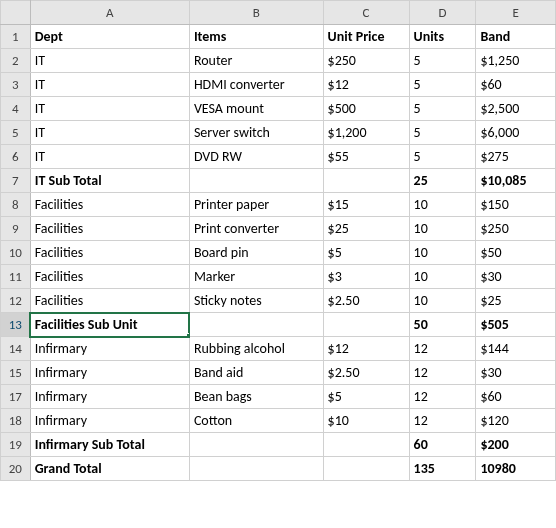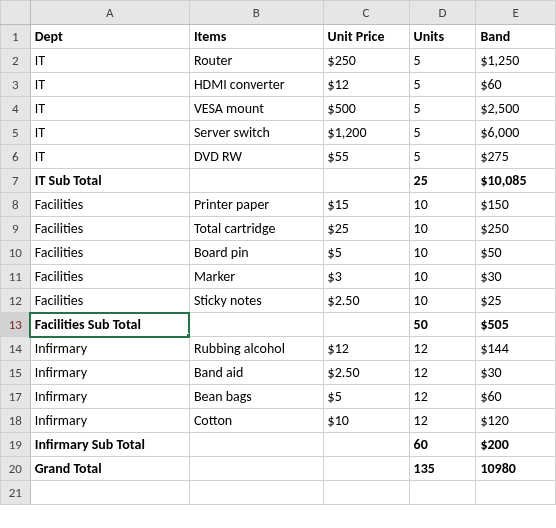--- a/index.html
+++ b/index.html
@@ -43,21 +43,21 @@
       font-size: 13px;
     }
     .corner {
       background: #e6e6e6;
       border-right: 1px solid #bcbcbc;
       border-bottom: 1px solid #bcbcbc;
       width: 28px;
     }
     .selected-row-header {
       background: #d2d2d2;
-      color: #7f1d1d;
+      color: #0c4a6e;
     }
     .col-a { width: 150px; }
     .col-b { width: 126px; }
     .col-c { width: 81px; }
     .col-d { width: 63px; }
     .col-e { width: 75px; }
     .txt-left { text-align: left; }
     .txt-right { }
     .bold { font-weight: bold; }
     .selected-cell {
@@ -150,21 +150,21 @@
         <td class="row-header">8</td>
         <td class="col-a txt-left"><span>Facilities</span></td>
         <td class="col-b txt-left"><span>Printer paper</span></td>
         <td class="col-c txt-right"><span>$15</span></td>
         <td class="col-d txt-right"><span>10</span></td>
         <td class="col-e txt-right"><span>$150</span></td>
       </tr>
       <tr>
         <td class="row-header">9</td>
         <td class="col-a txt-left"><span>Facilities</span></td>
-        <td class="col-b txt-left"><span>Total cartridge</span></td>
+        <td class="col-b txt-left"><span>Print converter</span></td>
         <td class="col-c txt-right"><span>$25</span></td>
         <td class="col-d txt-right"><span>10</span></td>
         <td class="col-e txt-right"><span>$250</span></td>
       </tr>
       <tr>
         <td class="row-header">10</td>
         <td class="col-a txt-left"><span>Facilities</span></td>
         <td class="col-b txt-left"><span>Board pin</span></td>
         <td class="col-c txt-right"><span>$5</span></td>
         <td class="col-d txt-right"><span>10</span></td>
@@ -181,21 +181,21 @@
       <tr>
         <td class="row-header">12</td>
         <td class="col-a txt-left"><span>Facilities</span></td>
         <td class="col-b txt-left"><span>Sticky notes</span></td>
         <td class="col-c txt-right"><span>$2.50</span></td>
         <td class="col-d txt-right"><span>10</span></td>
         <td class="col-e txt-right"><span>$25</span></td>
       </tr>
       <tr>
         <td class="row-header selected-row-header">13</td>
-        <td class="col-a txt-left bold selected-cell"><div class="fill-handle"></div><span>Facilities Sub Total</span></td>
+        <td class="col-a txt-left bold selected-cell"><div class="fill-handle"></div><span>Facilities Sub Unit</span></td>
         <td class="col-b txt-left bold"><span></span></td>
         <td class="col-c txt-right bold"><span></span></td>
         <td class="col-d txt-right bold"><span>50</span></td>
         <td class="col-e txt-right bold"><span>$505</span></td>
       </tr>
       <tr>
         <td class="row-header">14</td>
         <td class="col-a txt-left"><span>Infirmary</span></td>
         <td class="col-b txt-left"><span>Rubbing alcohol</span></td>
         <td class="col-c txt-right"><span>$12</span></td>
@@ -234,23 +234,15 @@
         <td class="col-d txt-right bold"><span>60</span></td>
         <td class="col-e txt-right bold"><span>$200</span></td>
       </tr>
       <tr>
         <td class="row-header">20</td>
         <td class="col-a txt-left bold"><span>Grand Total</span></td>
         <td class="col-b txt-left bold"><span></span></td>
         <td class="col-c txt-right bold"><span></span></td>
         <td class="col-d txt-right bold"><span>135</span></td>
         <td class="col-e txt-right bold"><span>10980</span></td>
-      </tr>
-      <tr>
-        <td class="row-header">21</td>
-        <td class="col-a txt-left"><span></span></td>
-        <td class="col-b txt-left"><span></span></td>
-        <td class="col-c txt-left"><span></span></td>
-        <td class="col-d txt-left"><span></span></td>
-        <td class="col-e txt-left"><span></span></td>
       </tr>
     </tbody>
 </table>
 
 </body></html>

